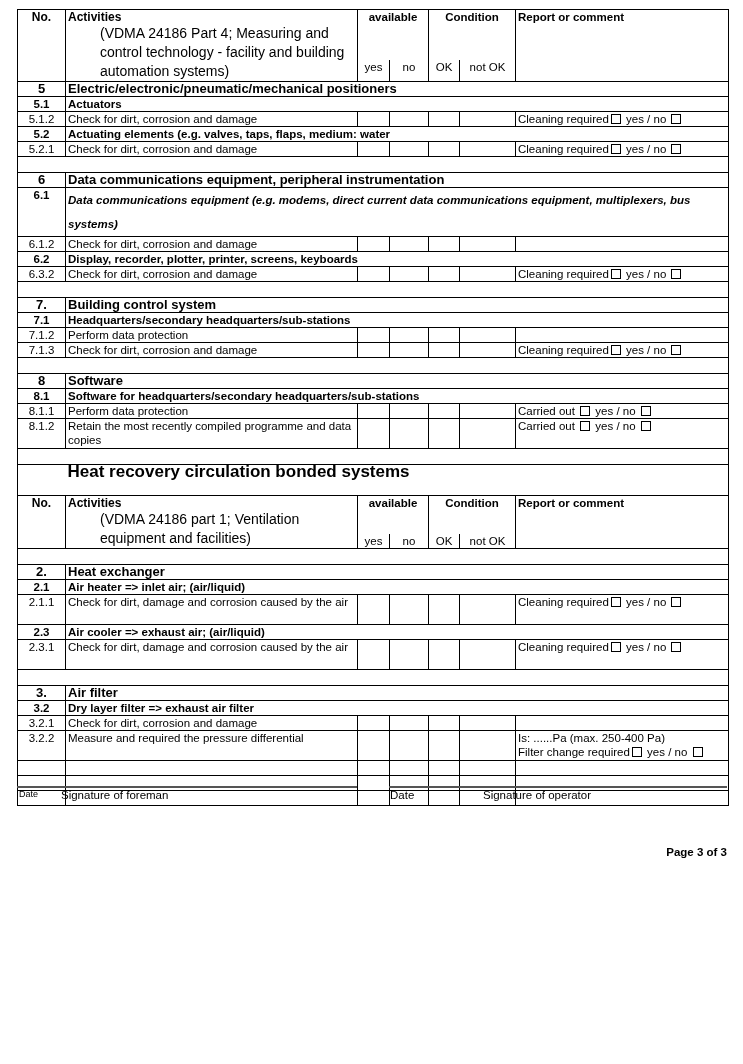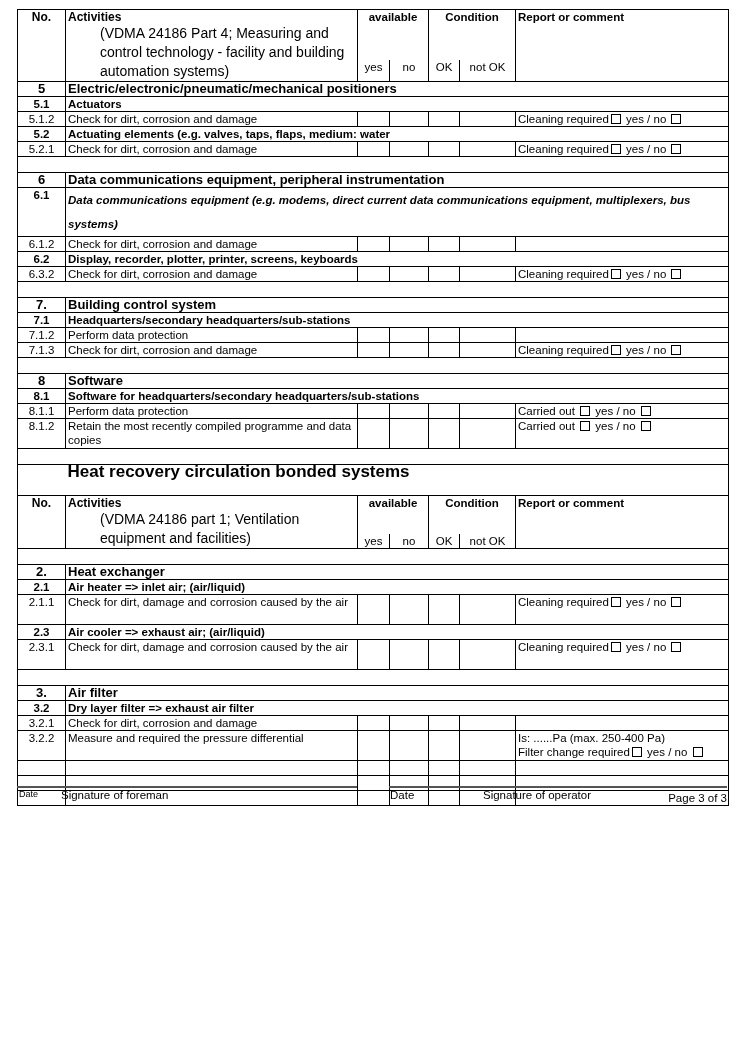--- a/index.html
+++ b/index.html
@@ -299,13 +299,13 @@
       </tr>
 </tbody>
   </table>
 
 <div class="line" style="left:17px; top:786px; width:340px;"></div>
 <div class="line" style="left:389px; top:786px; width:338px;"></div>
 <div class="foot" style="left:19px; top:789px; font-size:9px;">Date</div>
 <div class="foot" style="left:61px; top:789px;">Signature of foreman</div>
 <div class="foot" style="left:390px; top:789px;">Date</div>
 <div class="foot" style="left:483px; top:789px;">Signature of operator</div>
-<div class="foot" style="right:16px; top:792px;">Page 3 of 3</div>
+<div class="foot" style="right:16px; top:846px;font-weight:bold;">Page 3 of 3</div>
 
 </body></html>

